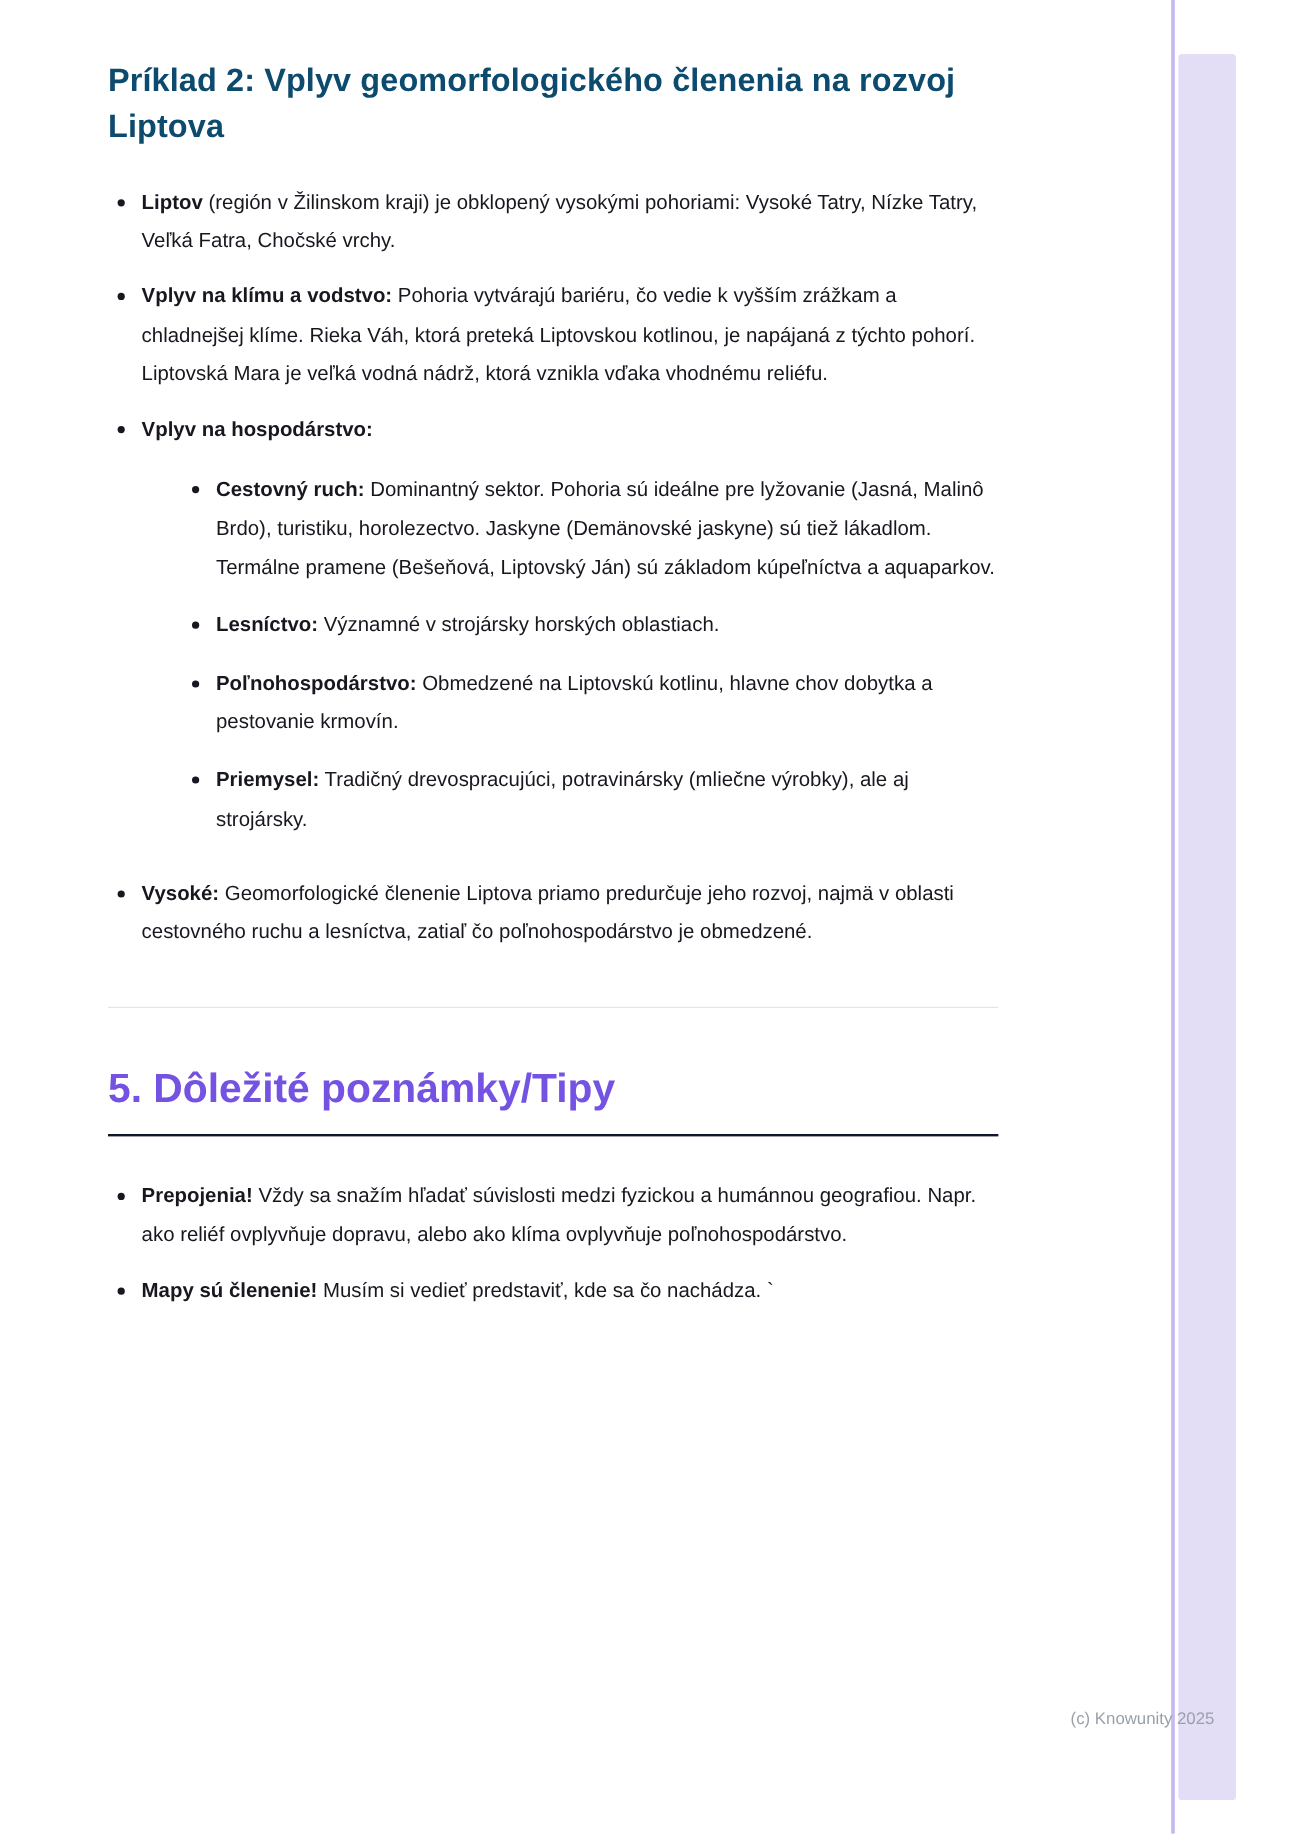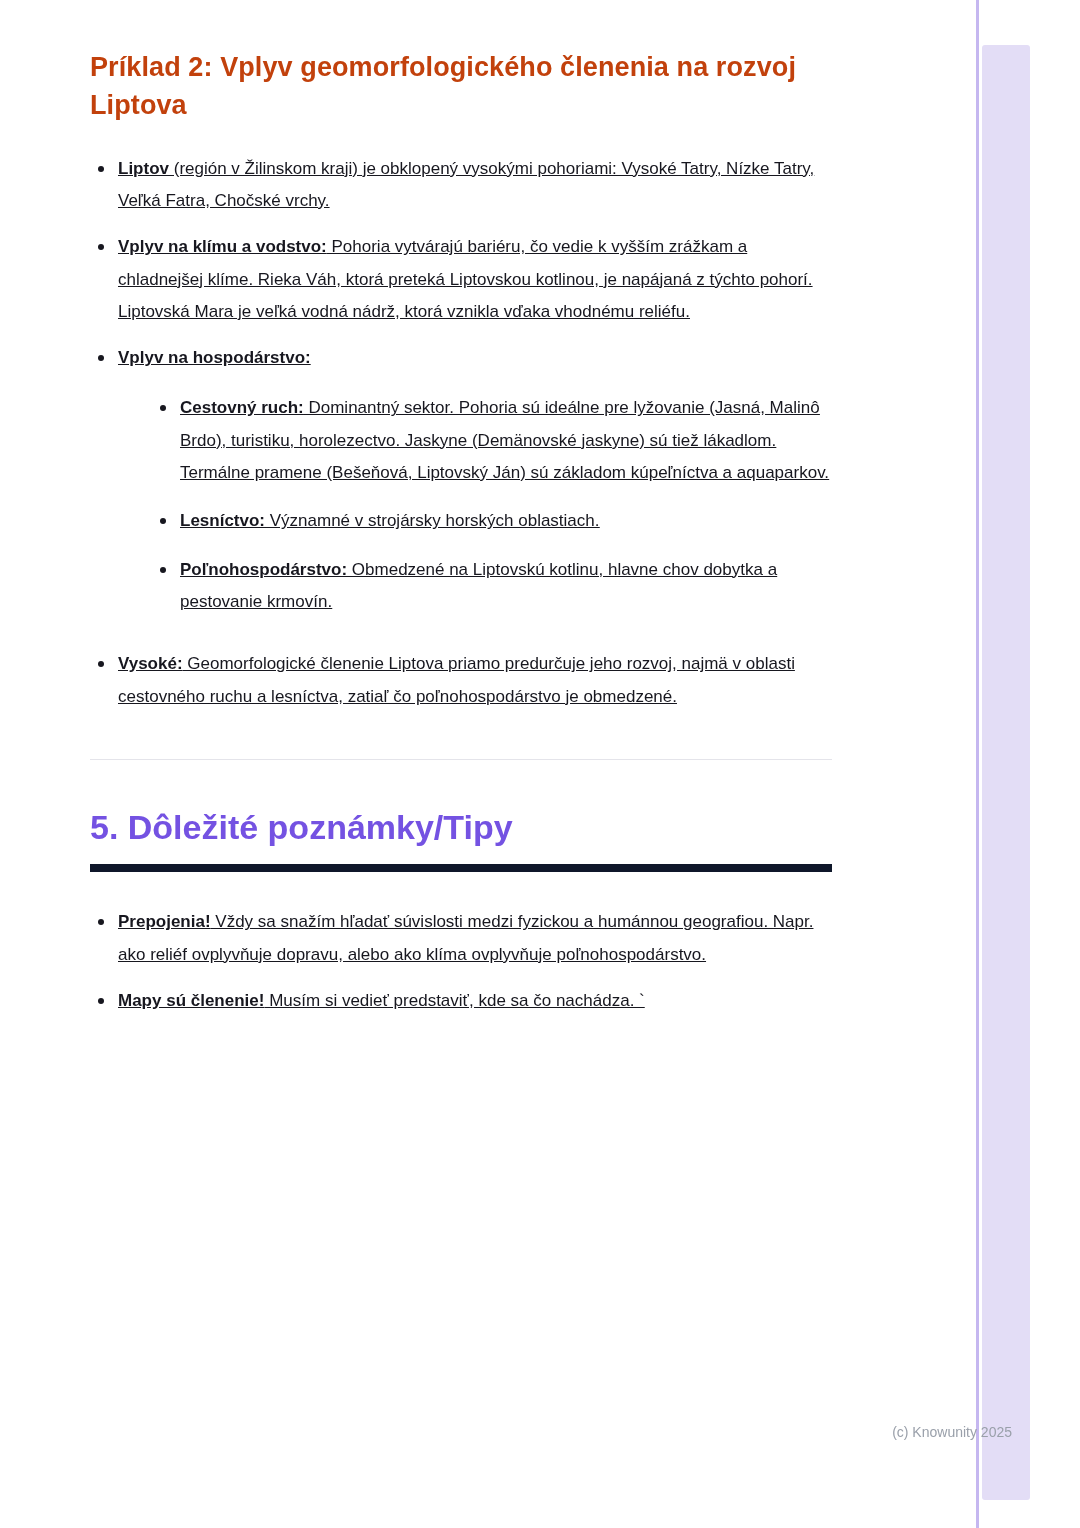--- a/index.html
+++ b/index.html
@@ -19,43 +19,42 @@
     position: absolute;
     left: 90px;
     top: 48px;
     width: 742px;
   }
   h1.section-heading {
     margin: 0 0 28px 0;
     font-size: 27px;
     line-height: 1.42;
     font-weight: 700;
-    color: #c2410c;
+    color: #0c4a6e;
     letter-spacing: 0.1px;
   }
   h2.section-heading {
     margin: 46px 0 0 0;
     padding-bottom: 16px;
     font-size: 34px;
     line-height: 1.25;
     font-weight: 700;
     color: #7452e2;
-    border-bottom: 8px solid #0f172a;
+    border-bottom: 2px solid #0f172a;
   }
   .list {
     margin: 0;
   }
   .list.tips {
     margin-top: 34px;
   }
   .bullet {
     display: flex;
     align-items: flex-start;
     margin-bottom: 14px;
-    text-decoration: underline;
   }
   .bullet .dot {
     flex: 0 0 auto;
     width: 6px;
     height: 6px;
     border-radius: 50%;
     background: #17171f;
     margin: 13px 14px 0 8px;
   }
   .bullet .btext {
@@ -140,20 +139,24 @@
           <div class="bullet">
             <span class="dot"></span>
             <p class="btext"><strong>Lesníctvo:</strong><span> Významné v strojársky horských oblastiach.</span></p>
           </div>
 
           <div class="bullet">
             <span class="dot"></span>
             <p class="btext"><strong>Poľnohospodárstvo:</strong><span> Obmedzené na Liptovskú kotlinu, hlavne chov dobytka a pestovanie krmovín.</span></p>
           </div>
 
+          <div class="bullet">
+            <span class="dot"></span>
+            <p class="btext"><strong>Priemysel:</strong><span> Tradičný drevospracujúci, potravinársky (mliečne výrobky), ale aj strojársky.</span></p>
+          </div>
 
         </div>
       </div>
     </div>
 
     <div class="bullet">
       <span class="dot"></span>
       <p class="btext"><strong>Vysoké:</strong><span> Geomorfologické členenie Liptova priamo predurčuje jeho rozvoj, najmä v oblasti cestovného ruchu a lesníctva, zatiaľ čo poľnohospodárstvo je obmedzené.</span></p>
     </div>
 

